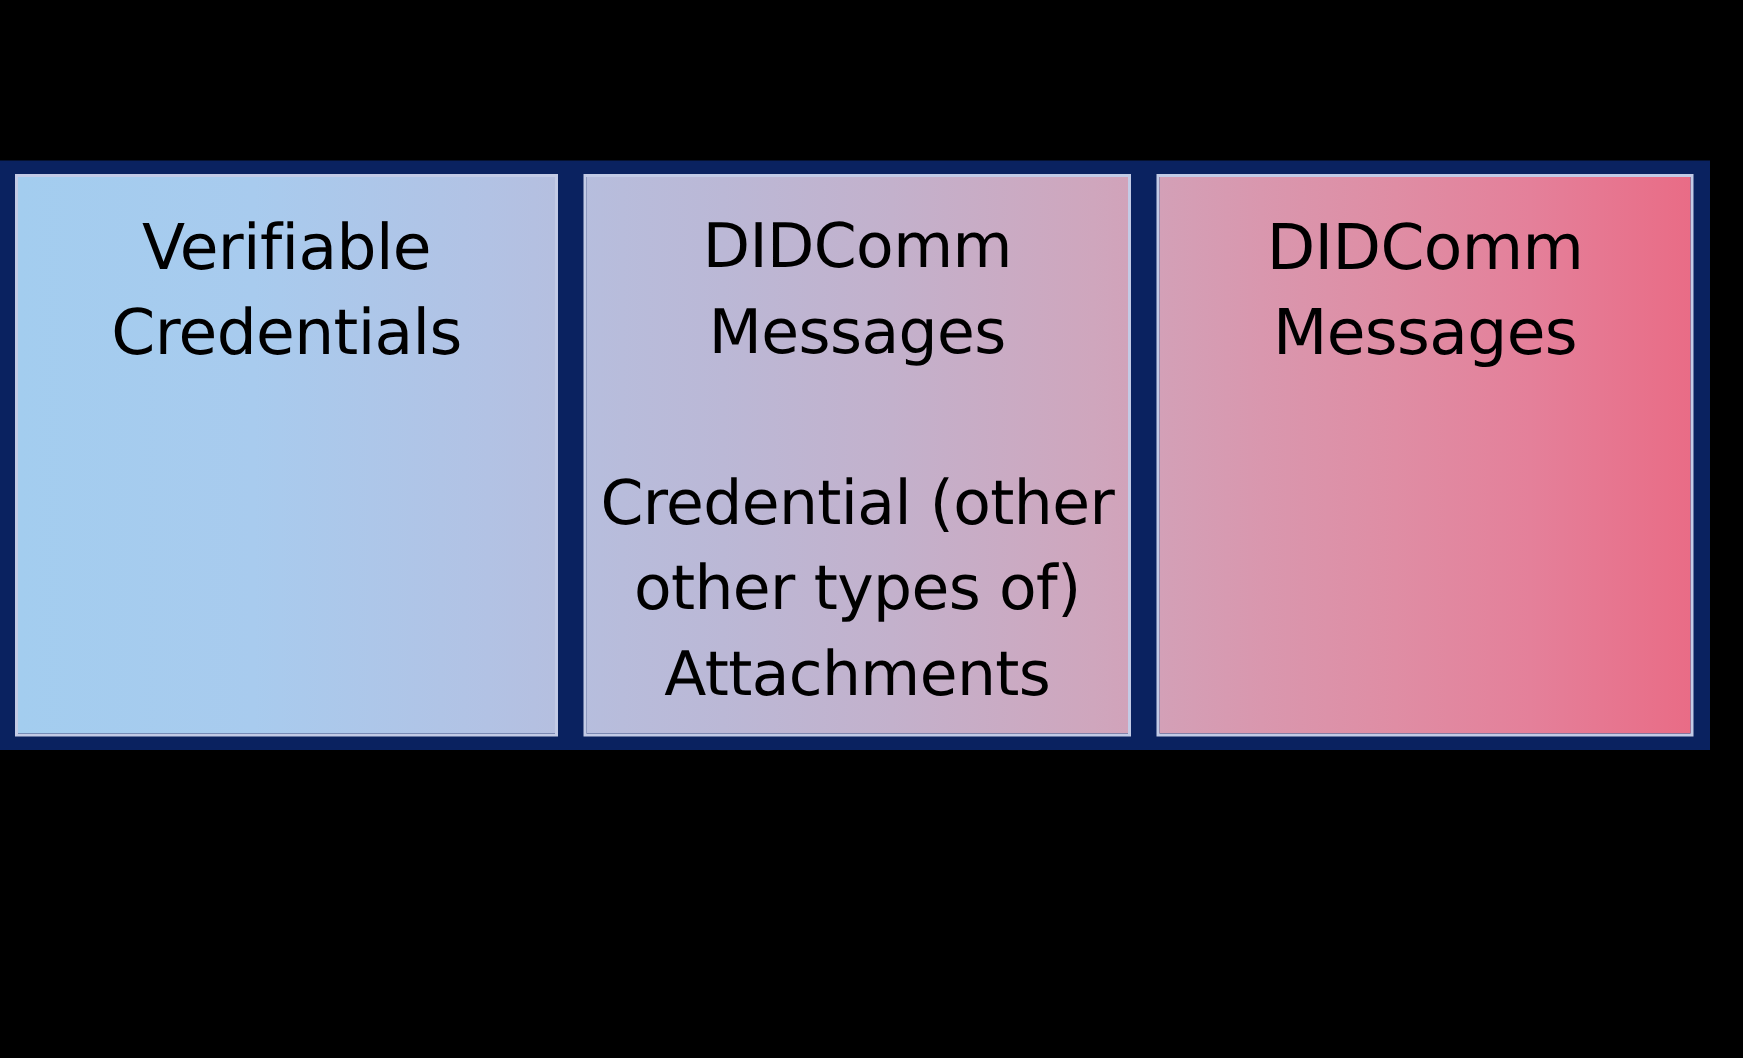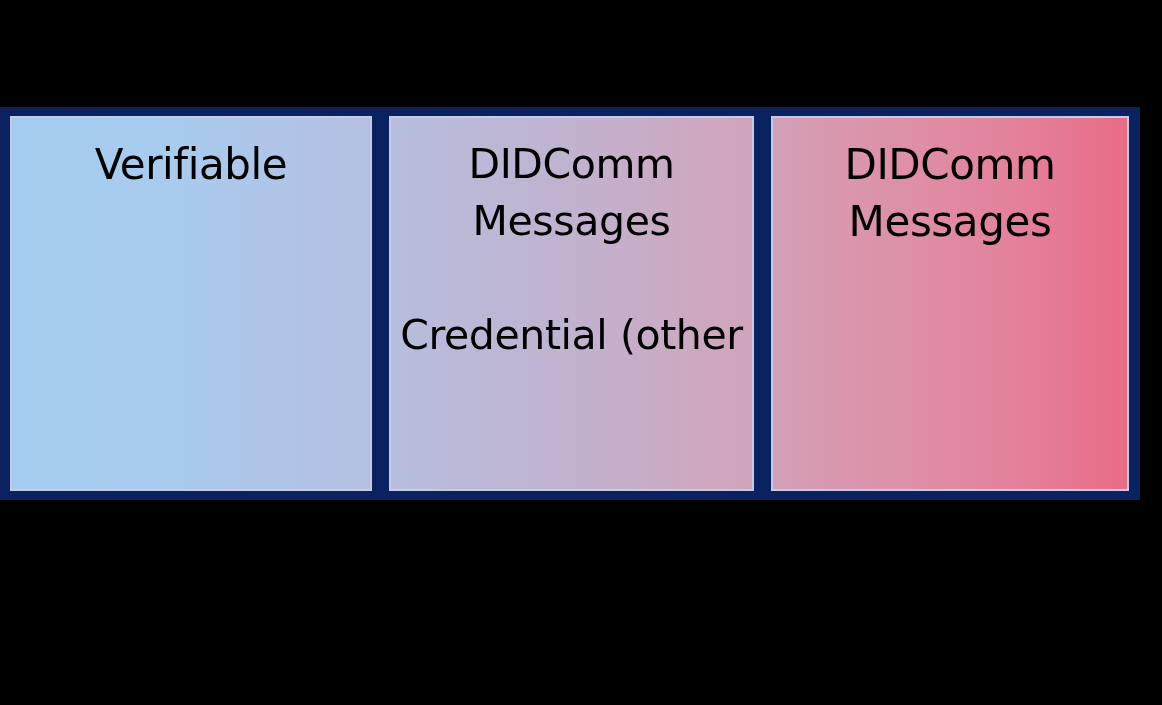--- a/index.html
+++ b/index.html
@@ -98,33 +98,35 @@
 <body>
 
 <div id="canvas">
 
   <div class="frame">
 
     <div class="panel panel-1">
       <div class="grad"></div>
       <div class="label">
         <span>Verifiable</span><br>
+        <span>Credentials</span>
       </div>
     </div>
 
     <div class="divider"></div>
 
     <div class="panel panel-2">
       <div class="grad"></div>
       <div class="label">
         <span>DIDComm</span><br>
         <span>Messages</span><br>
         <br>
         <span>Credential (other</span><br>
-        <br>
+        <span>other types of)</span><br>
+        <span>Attachments</span>
       </div>
     </div>
 
     <div class="divider"></div>
 
     <div class="panel panel-3">
       <div class="grad"></div>
       <div class="label">
         <span>DIDComm</span><br>
         <span>Messages</span>

